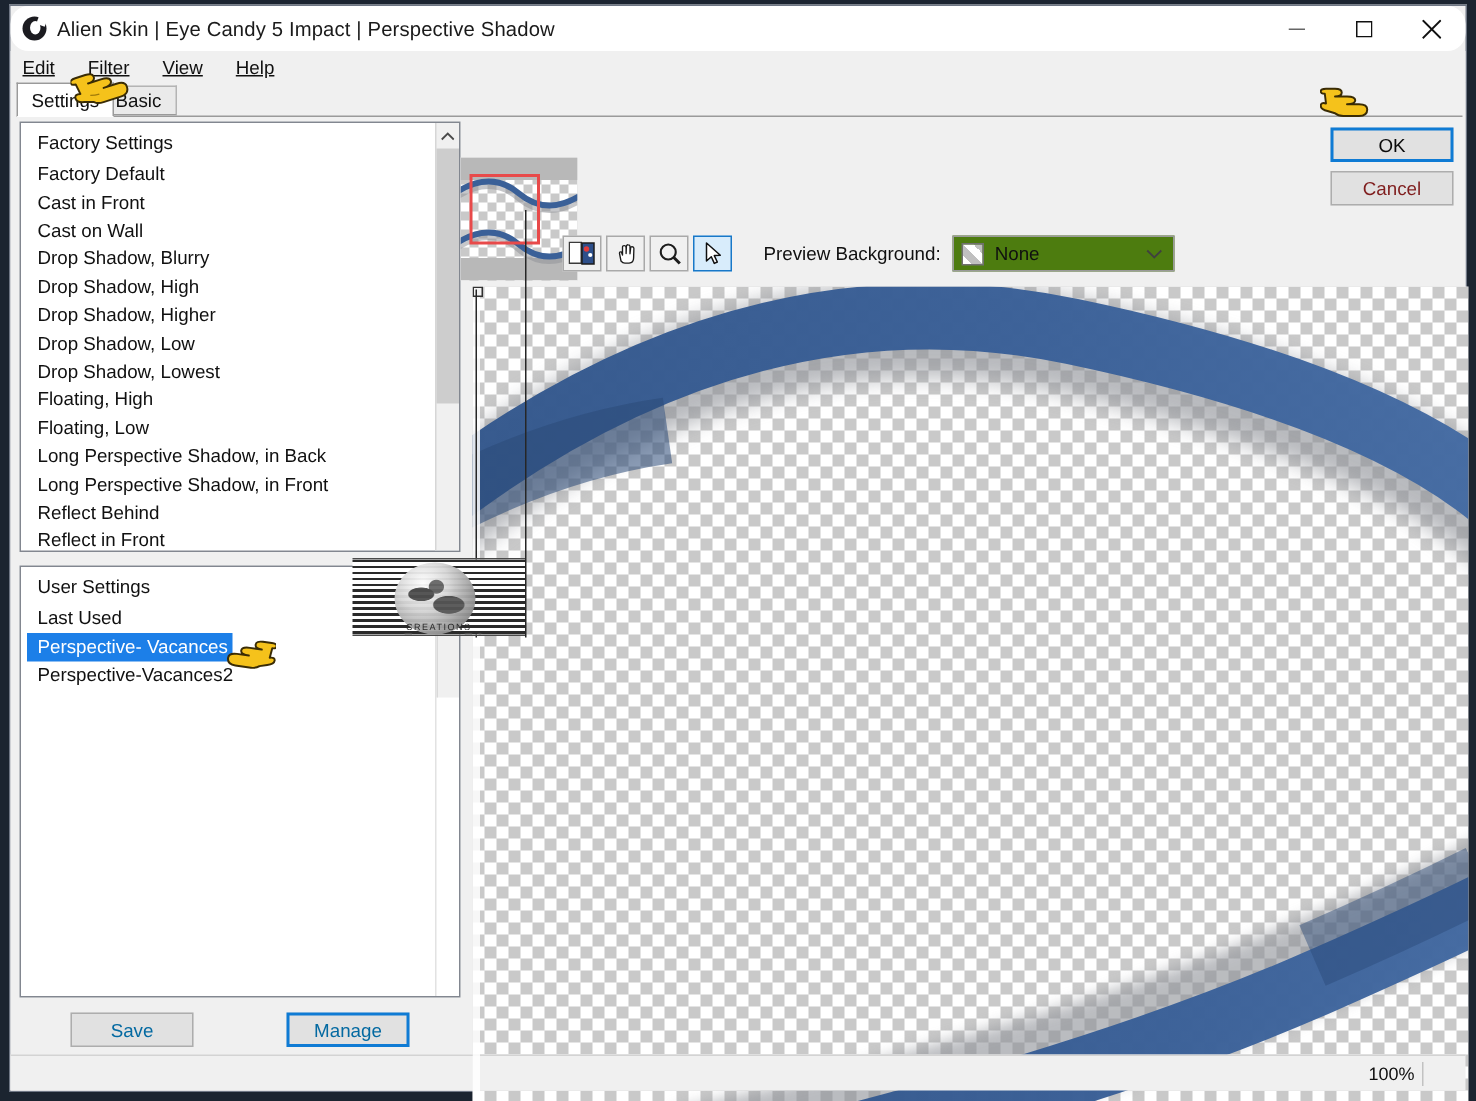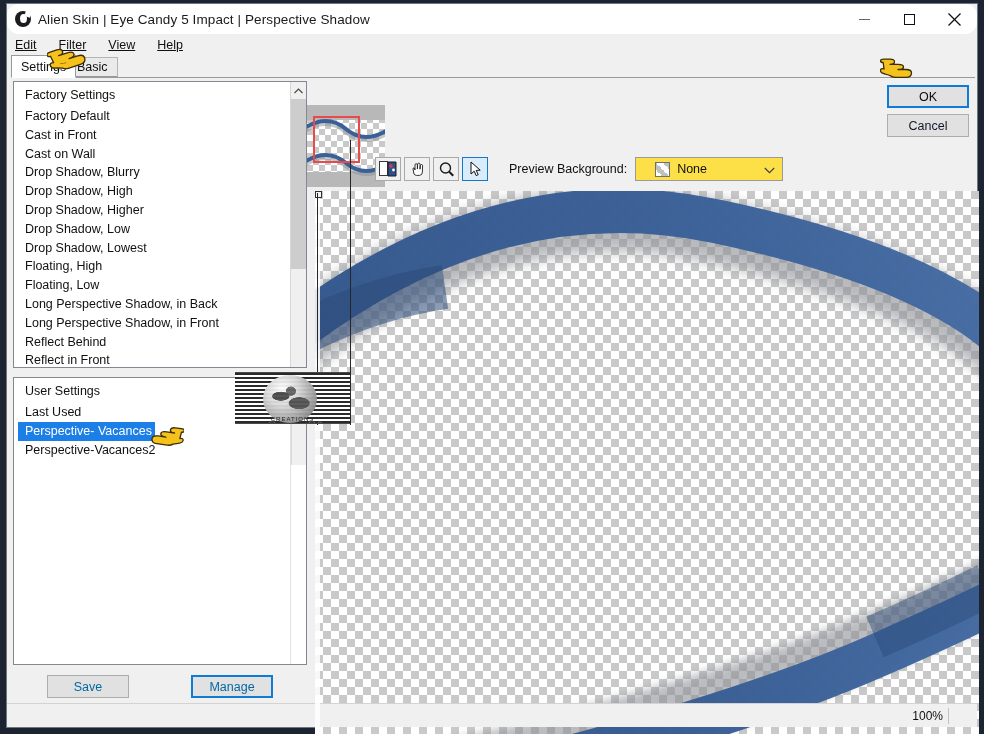--- a/index.html
+++ b/index.html
@@ -252,25 +252,25 @@
     background: #d8ecfb;
   }
 
   #pvbg-label {
     font-size: 12.5px; color: #101010;
     margin-left: 18px; margin-right: 8px;
     white-space: nowrap;
   }
   #pvbg-select {
     width: 148px; height: 24px;
-    background: #fde047;
+    background: #4d7c0f;
     border: 1px solid #9a9a9a;
     display: flex; align-items: center;
     position: relative;
-    padding-left: 19px;
+    padding-left: 5px;
   }
   #pvbg-swatch {
     width: 15px; height: 15px;
     border: 1px solid #707070;
     background:
       linear-gradient(45deg,#ffffff 25%, #c0c0c0 25% 50%, #ffffff 50% 75%, #c0c0c0 75%);
     background-size: 14px 14px;
     margin-right: 7px;
     flex: 0 0 auto;
   }
@@ -318,21 +318,21 @@
     background: #e1e1e1;
     border: 2px solid #0f7bd4;
     font-size: 12.5px; color: #0a0a0a;
     display: flex; align-items: center; justify-content: center;
     margin-bottom: 6px;
   }
   #cancel-btn {
     width: 82px; height: 23px;
     background: #e1e1e1;
     border: 1px solid #adadad;
-    font-size: 12.5px; color: #0f172a;
+    font-size: 12.5px; color: #7f1d1d;
     display: flex; align-items: center; justify-content: center;
   }
 
   
   #statusbar {
     position: absolute;
     left: 0; bottom: 0;
     width: 970px; height: 24px;
     background: #f0f0f0;
     border-top: 1px solid #d3d3d3;

